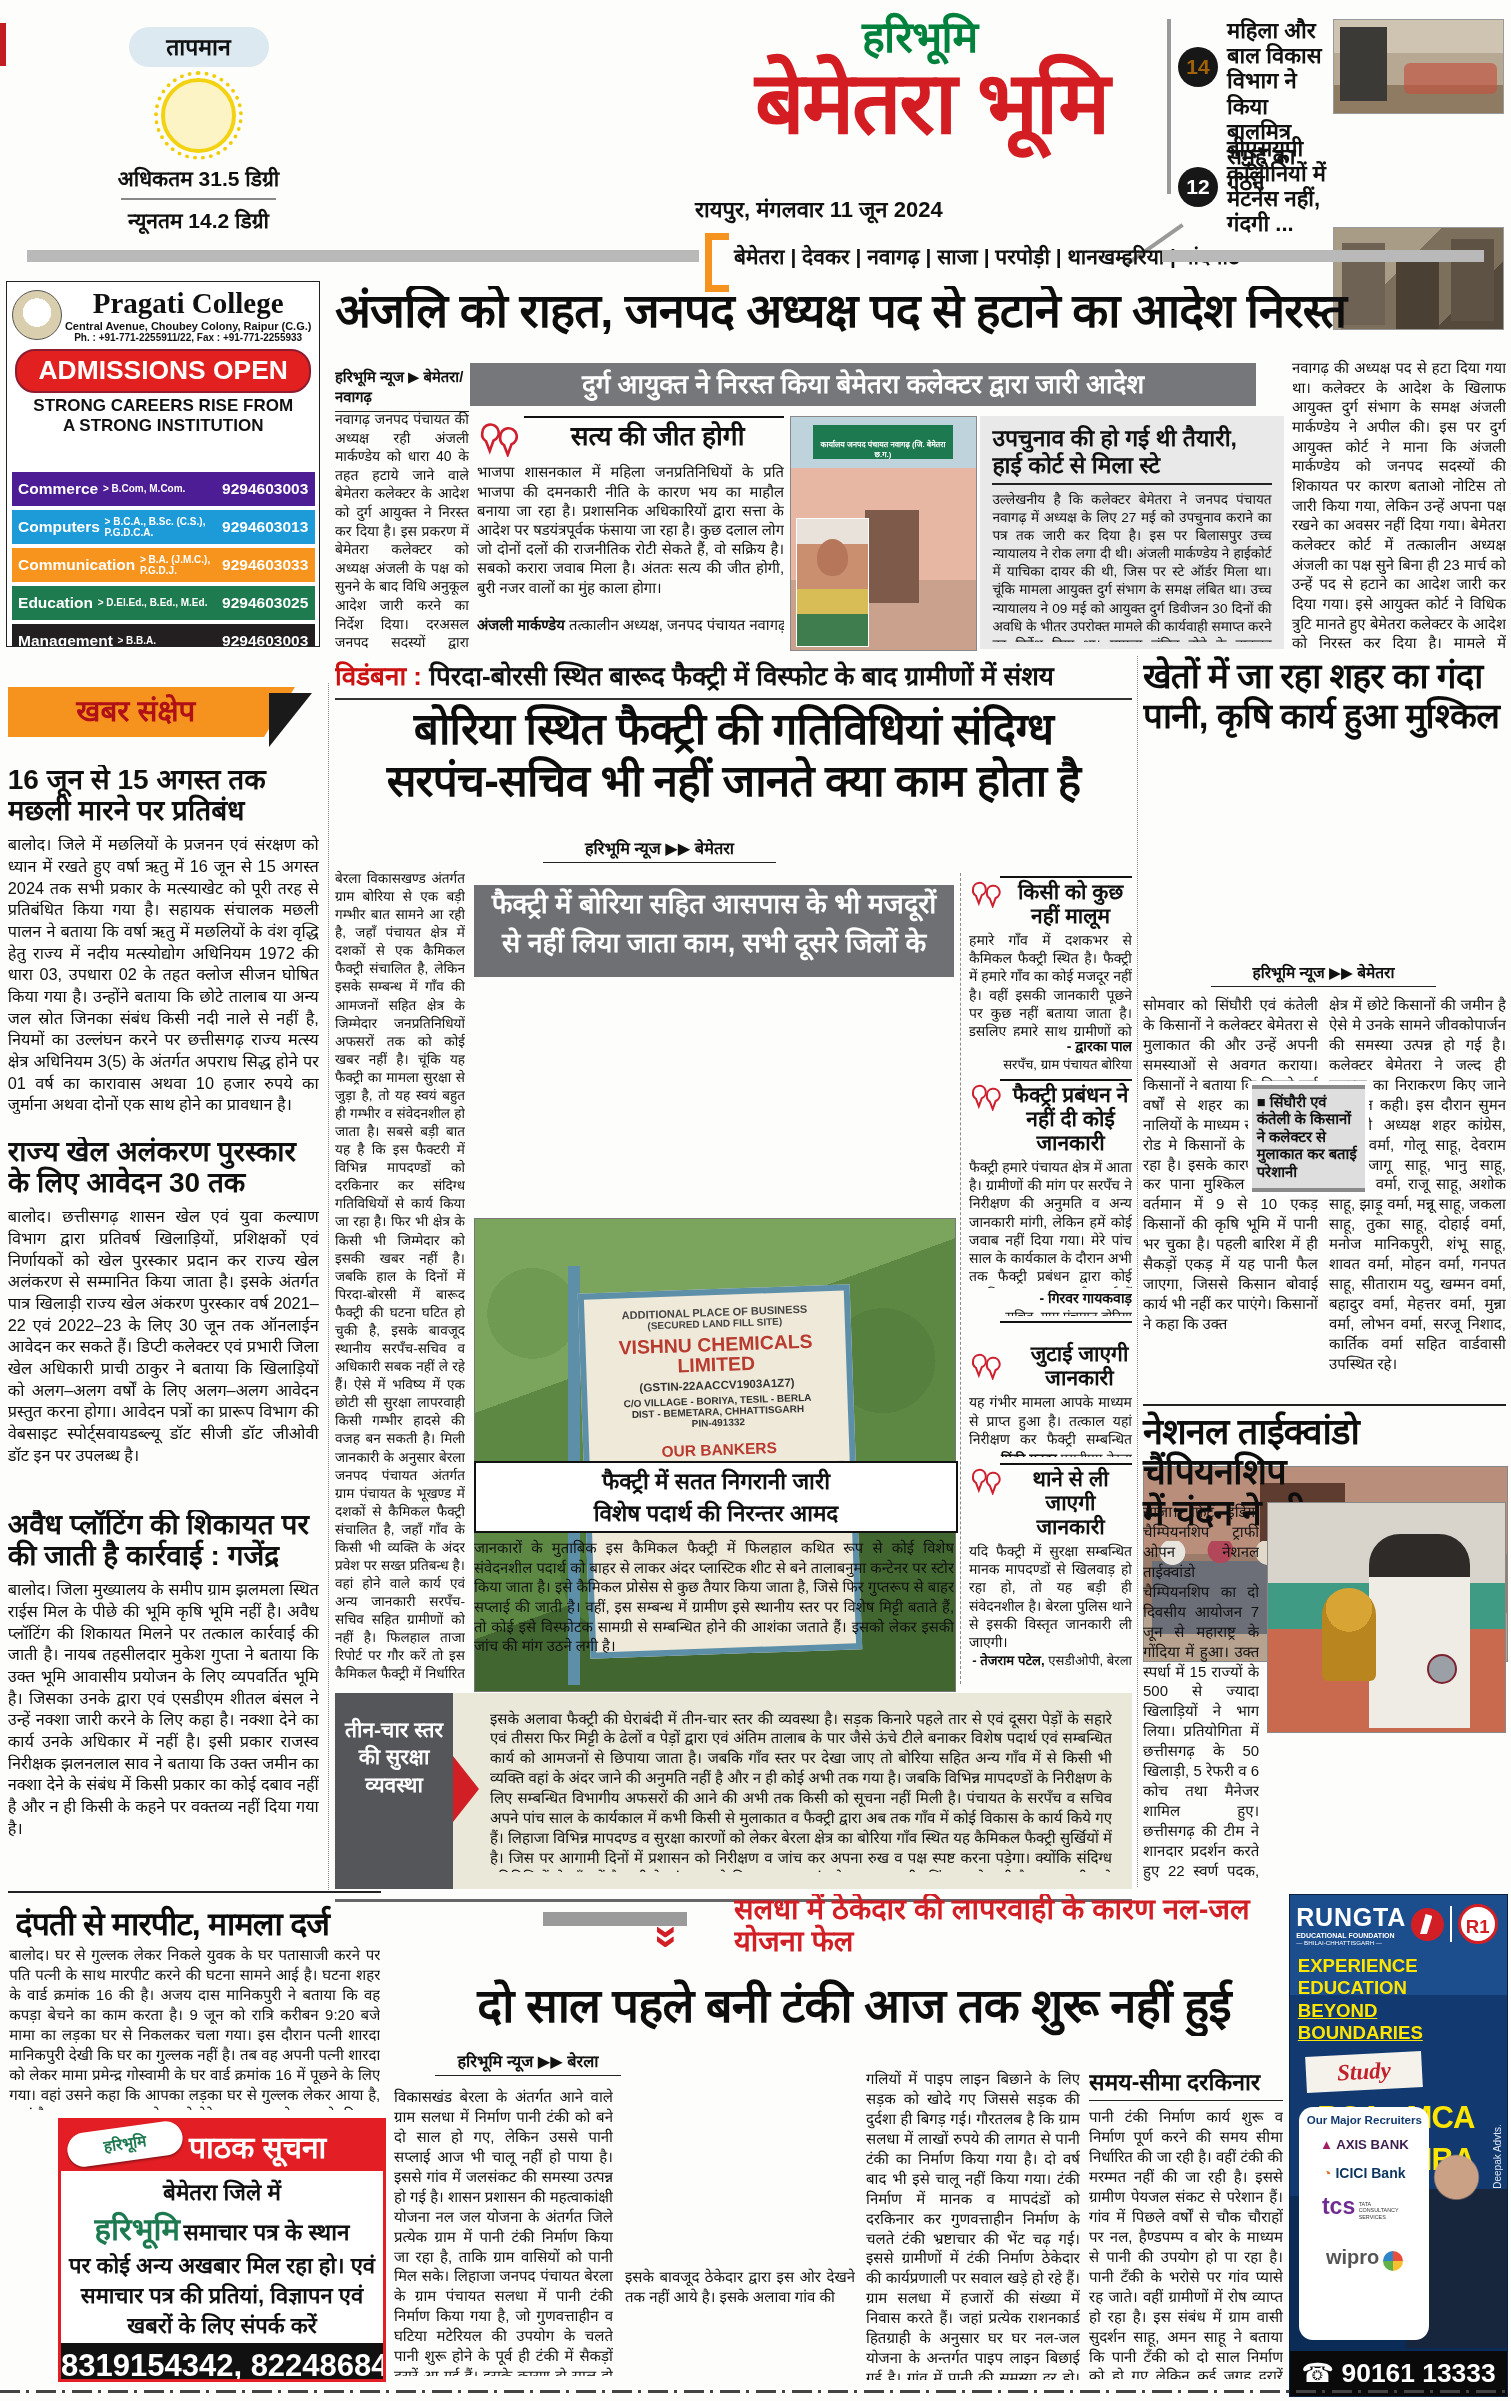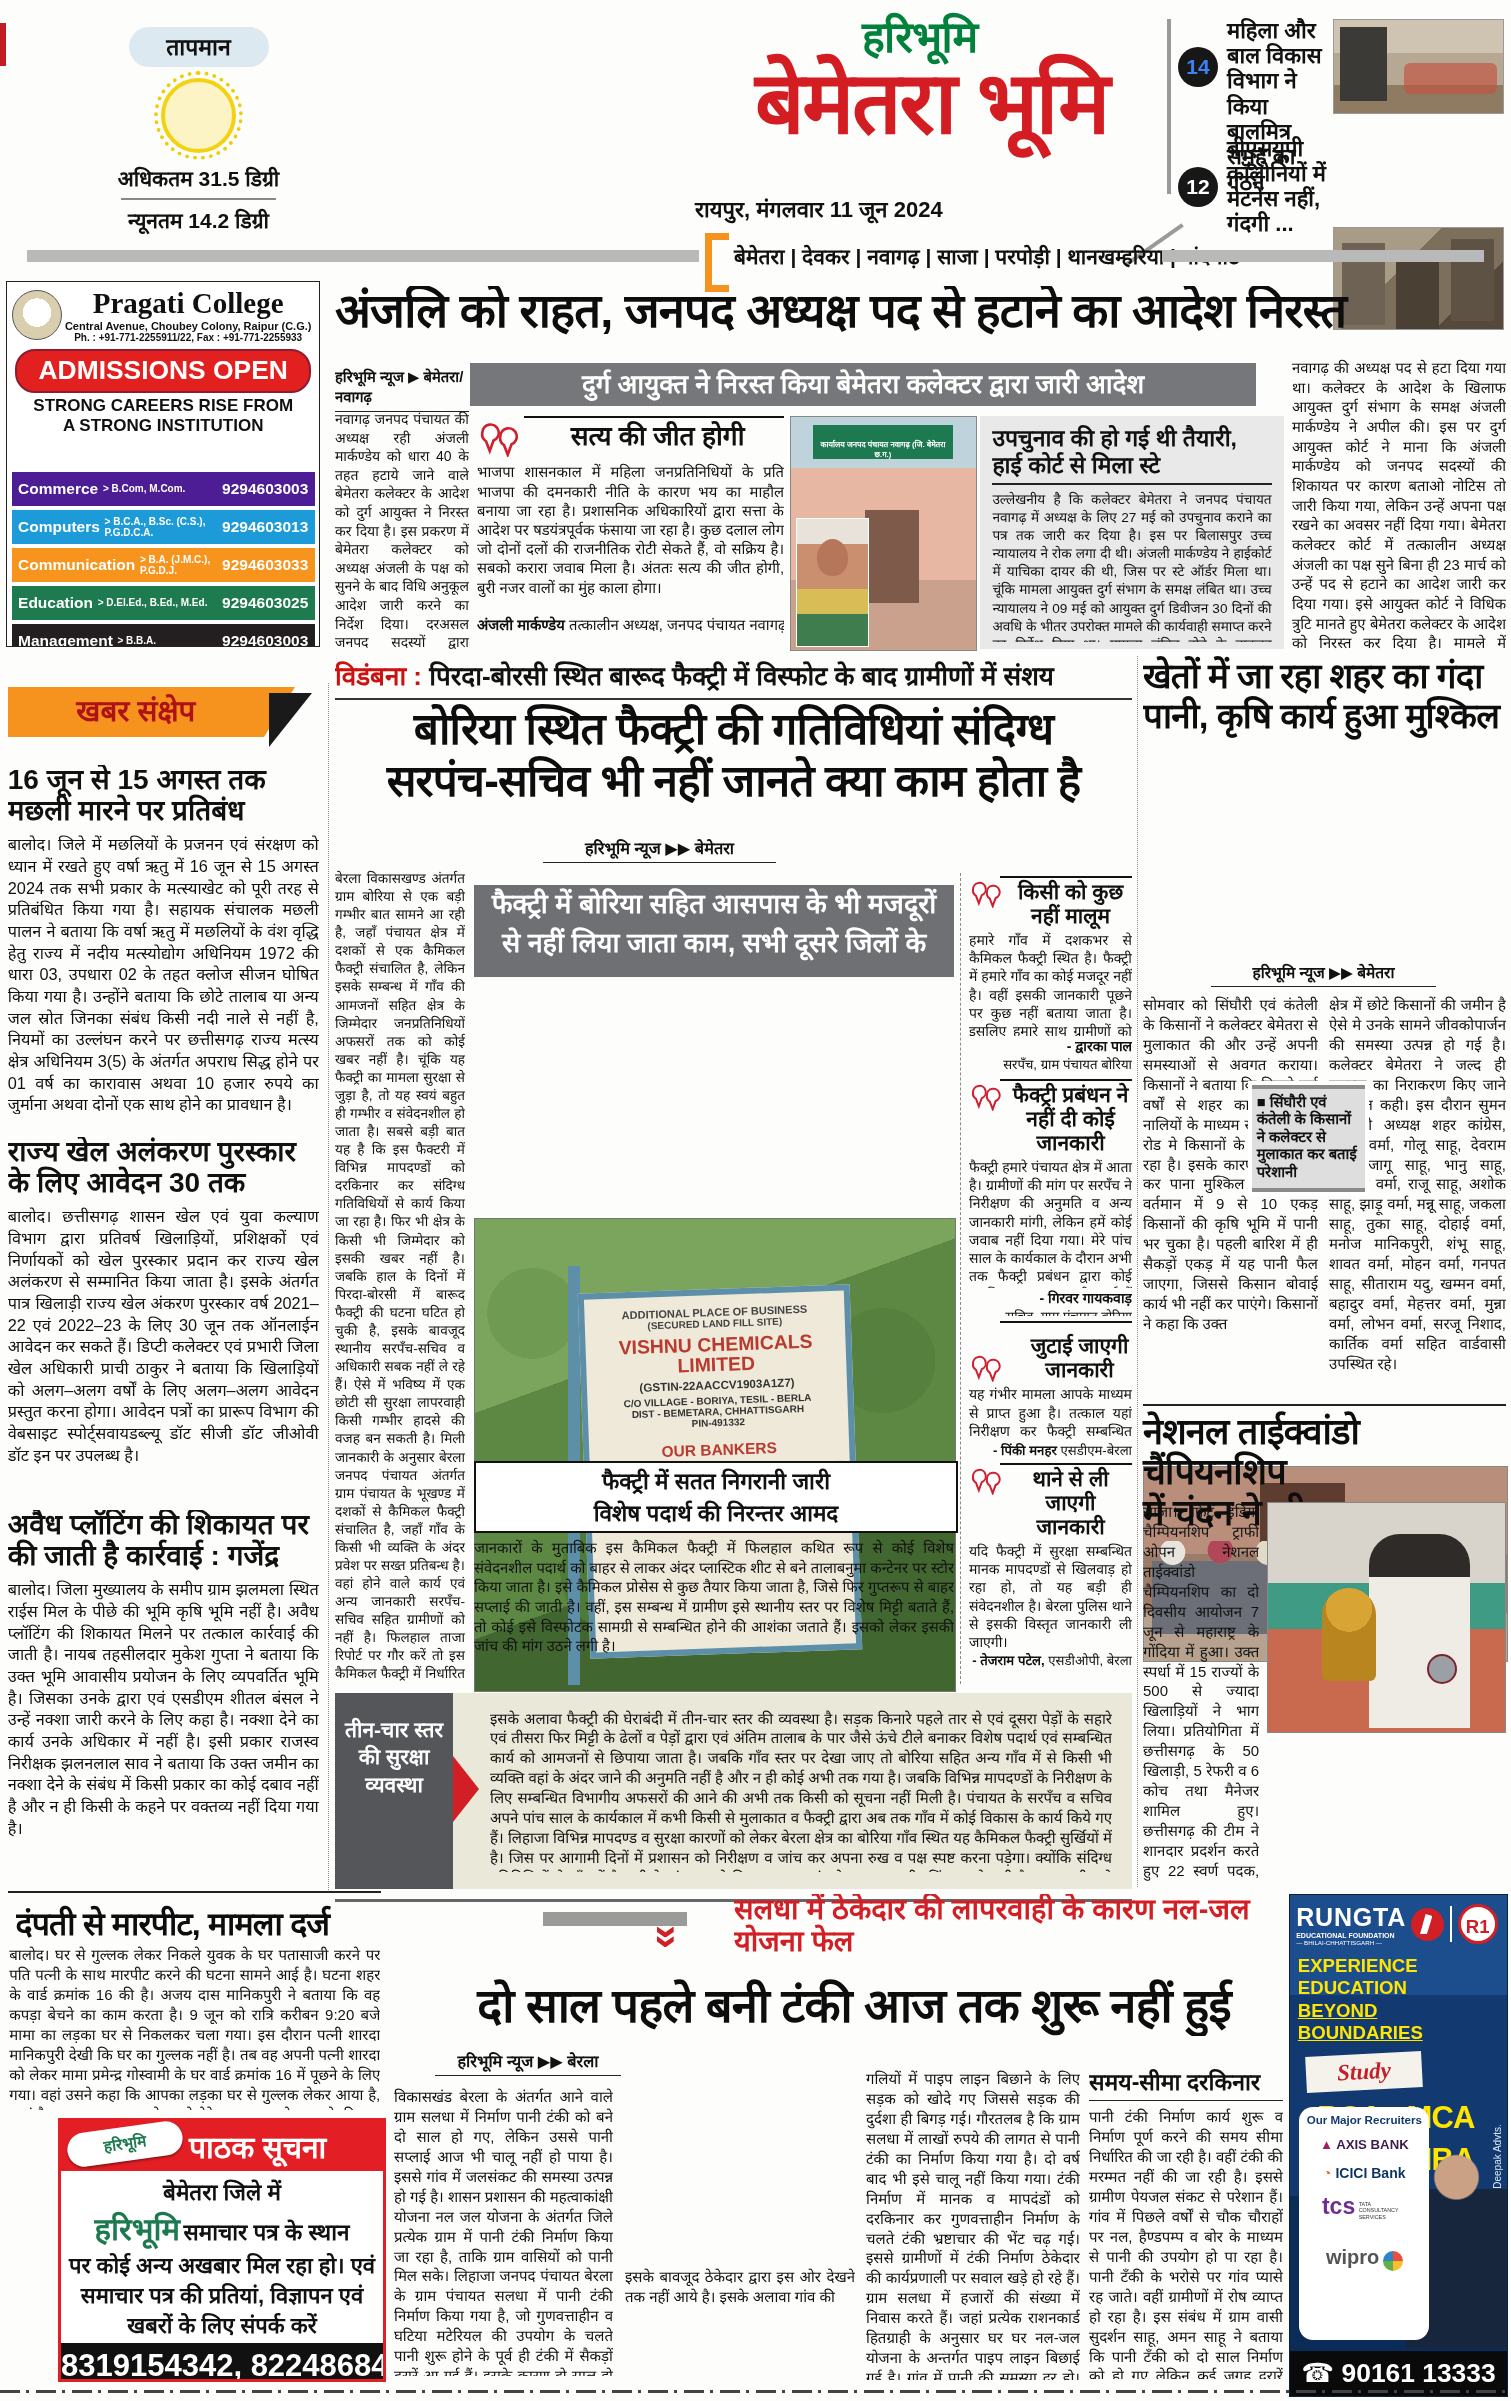--- a/index.html
+++ b/index.html
@@ -44,21 +44,21 @@
 
 <div class="abs" style="left:683px;top:6.2px;width:497px;text-align:center;">
   <div style="color:#00813c;font-weight:800;font-size:43px;letter-spacing:-0.8px;margin-left:179px;text-align:left;">हरिभूमि</div>
   <div style="color:#d31d23;font-weight:800;font-size:87px;line-height:1.0;letter-spacing:-2.3px;margin-top:-6.2px;">बेमेतरा भूमि</div>
 </div>
 <div class="abs b" style="left:695px;top:193px;font-size:22px;">रायपुर, मंगलवार 11 जून 2024</div>
 
 <div class="abs" style="left:1161px;top:11.6px;width:349px;height:229px;">
   <div class="abs" style="left:6.2px;top:7.8px;width:3.9px;height:175px;background:#9a9a9a;"></div>
   <div class="abs" style="left:-9.3px;top:198px;width:3.9px;height:70px;background:#9a9a9a;transform:rotate(55deg);"></div>
-  <div class="abs center" style="left:17px;top:35px;width:40px;height:40px;border-radius:50%;background:#171717;color:#3b82f6;font-weight:bold;font-size:21px;line-height:40px;">14</div>
+  <div class="abs center" style="left:17px;top:35px;width:40px;height:40px;border-radius:50%;background:#171717;color:#a16207;font-weight:bold;font-size:21px;line-height:40px;">14</div>
   <div class="abs b" style="left:66px;top:6.2px;width:101px;font-size:22px;line-height:1.15;">महिला और बाल विकास विभाग ने किया बालमित्र समूह का गठन</div>
   <div class="abs photo" style="left:172px;top:7.8px;width:169px;height:93px;border:0.8px solid #999;background:linear-gradient(180deg,#cfc4b2 0 35%,#b7a893 35% 70%,#8f7b62 70% 100%);">
     <div class="abs" style="left:6.2px;top:6.2px;width:47px;height:74px;background:#3c3a36;"></div>
     <div class="abs" style="left:70px;top:43px;width:93px;height:31px;background:#c2513f;border-radius:6.2px;opacity:.65;"></div>
   </div>
   <div class="abs center" style="left:17px;top:155px;width:40px;height:40px;border-radius:50%;background:#171717;color:#fff;font-weight:bold;font-size:21px;line-height:40px;">12</div>
   <div class="abs b" style="left:66px;top:124px;width:105px;font-size:22px;line-height:1.15;">बीएसयूपी कॉलोनियों में मेटनेंस नहीं, गंदगी ...</div>
   <div class="abs photo" style="left:172px;top:120px;width:169px;height:101px;border:0.8px solid #999;background:linear-gradient(135deg,#a89c87 0 40%,#7c6f5c 40% 75%,#55493c 75% 100%);">
     <div class="abs" style="left:7.8px;top:15.5px;width:43px;height:82px;background:#6e6254;box-shadow:54px 7.8px 0 #4b4034, 109px -3.9px 0 #5d5244;"></div>
   </div>
@@ -242,21 +242,21 @@
       </svg>
     <div class="qtitle">फैक्ट्री प्रबंधन ने नहीं दी कोई जानकारी</div>
   </div>
   <div class="qtext" style="margin-top:3.1px;height:130px;overflow:hidden;">फैक्ट्री हमारे पंचायत क्षेत्र में आता है। ग्रामीणों की मांग पर सरपँच ने निरीक्षण की अनुमति व अन्य जानकारी मांगी, लेकिन हमें कोई जवाब नहीं दिया गया। मेरे पांच साल के कार्यकाल के दौरान अभी तक फैक्ट्री प्रबंधन द्वारा कोई जनहित व कल्याणकारी कार्य में भागीदारी नहीं दी गयी है।</div>
   <div class="qattr">- गिरवर गायकवाड़</div>
   <div class="qrole">सचिव, ग्राम पंचायत बोरिया</div>
 </div>
 
 <div class="abs quote-block" style="left:969px;top:1321px;width:163px;height:136px;">
   <div class="qtop" style="margin-left:31px;"></div>
-  <div style="display:flex;align-items:flex-end;gap:21px;margin-top:11px;">
+  <div style="display:flex;align-items:center;gap:21px;margin-top:19px;">
     <svg class="bubble-svg" width="37" height="28" viewBox="0 0 64 46">
         <path d="M7 15 a11 11 0 1 1 15 10 l-5 14 -5 -13 a11 11 0 0 1 -5 -11z" fill="#fff" stroke="#cf2030" stroke-width="3.5"></path>
         <path d="M31 20 a11 11 0 1 1 15 10 l-5 14 -5 -13 a11 11 0 0 1 -5 -11z" fill="#fff" stroke="#cf2030" stroke-width="3.5"></path>
       </svg>
     <div class="qtitle">जुटाई जाएगी जानकारी</div>
   </div>
   <div class="qtext" style="margin-top:3.1px;height:56px;overflow:hidden;">यह गंभीर मामला आपके माध्यम से प्राप्त हुआ है। तत्काल यहां निरीक्षण कर फैक्ट्री सम्बन्धित जरूरी जानकारी जुटाई जाएगी। उसके पश्चात ही बता पाएंगी।</div>
   <div style="font-size:13.2px;text-align:right;overflow:hidden;white-space:nowrap;"><span class="b">- पिंकी मनहर</span> <span>एसडीएम-बेरला</span></div>
 </div>
 

